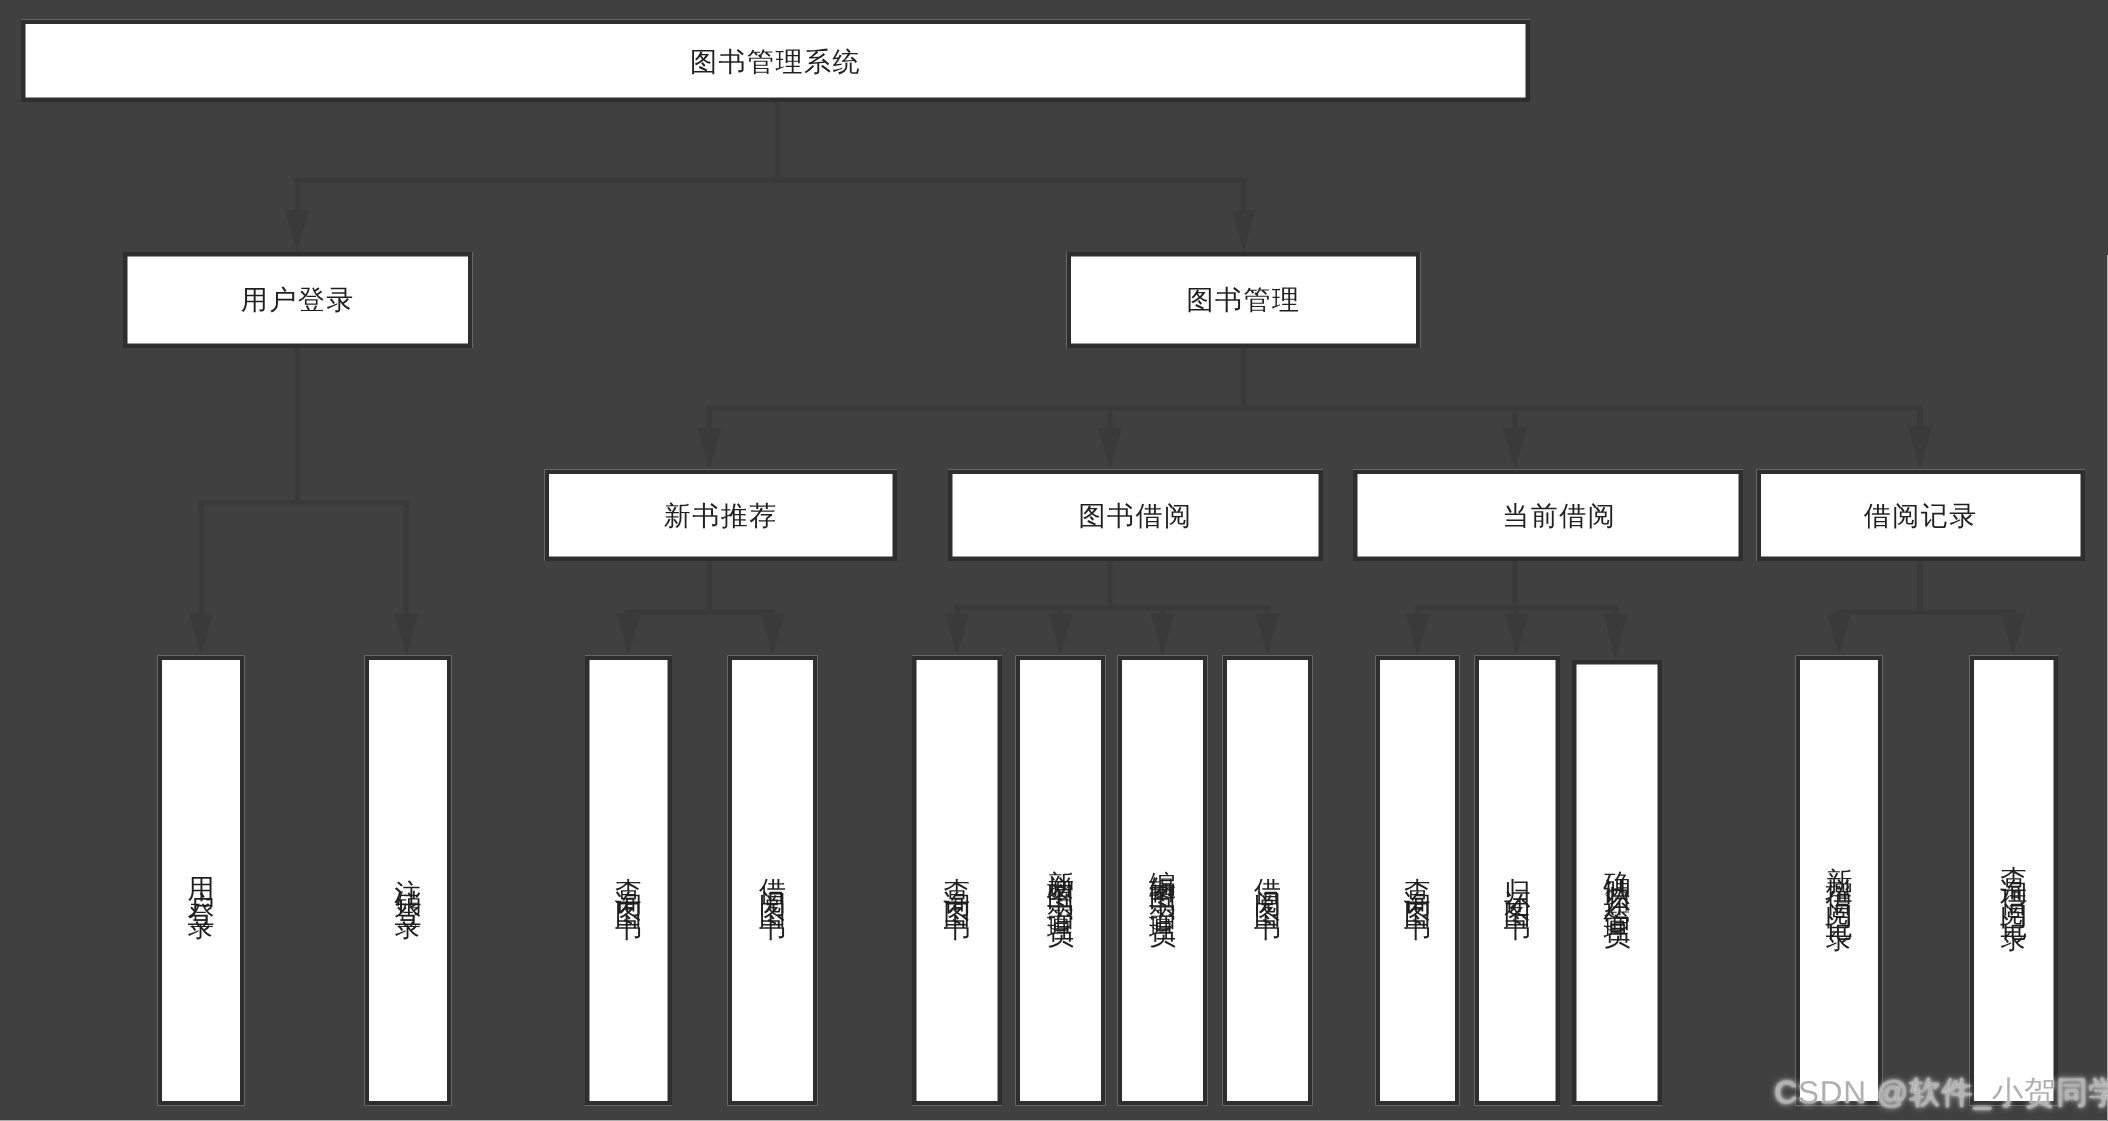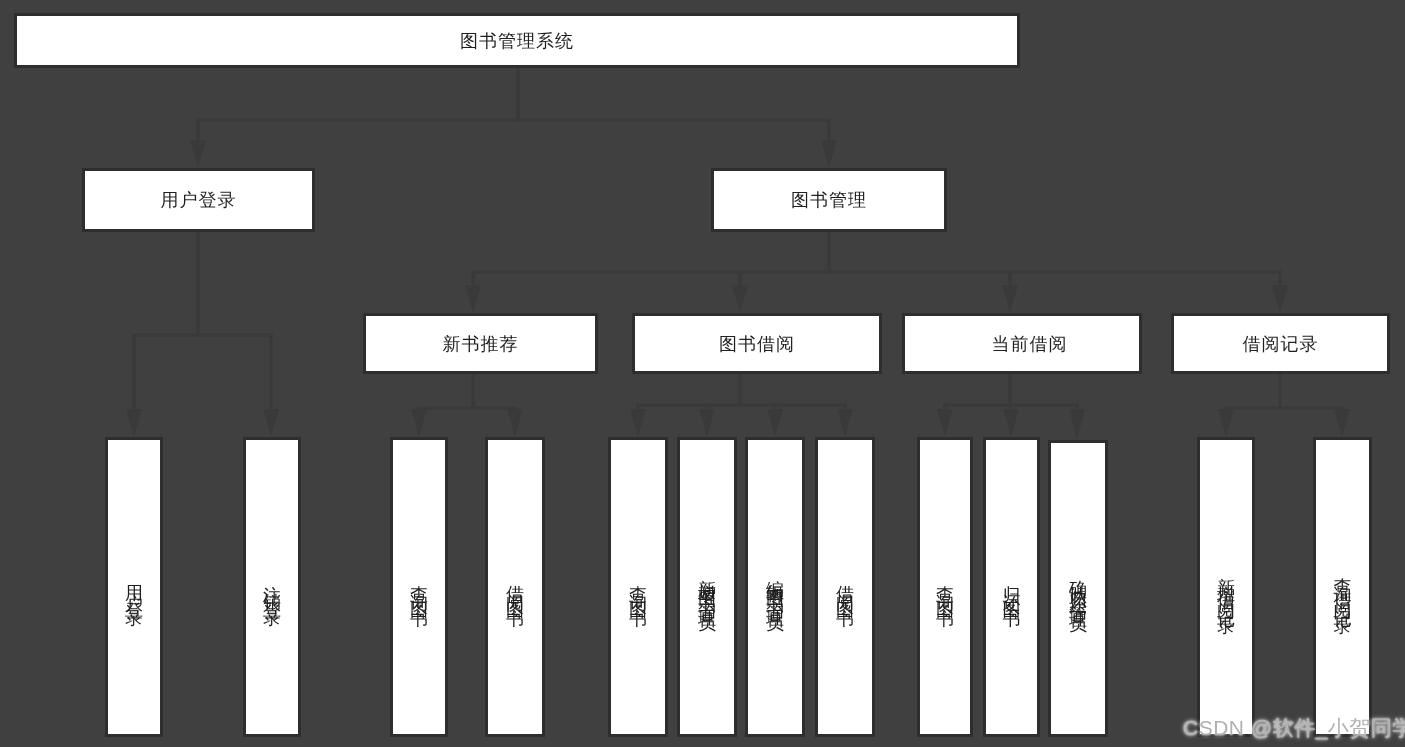--- a/index.html
+++ b/index.html
@@ -146,21 +146,21 @@
   <div class="node node-h" style="left:711px; top:168px; width:236px; height:64px;">
     <span>图书管理</span>
   </div>
 
   <div class="node node-h" style="left:363px; top:313px; width:235px; height:61px;">
     <span>新书推荐</span>
   </div>
   <div class="node node-h" style="left:632px; top:313px; width:250px; height:61px;">
     <span>图书借阅</span>
   </div>
-  <div class="node node-h" style="left:902px; top:313px; width:240px; height:61px;padding-left:15px;">
+  <div class="node node-h" style="left:902px; top:313px; width:260px; height:61px;padding-left:15px;">
     <span>当前借阅</span>
   </div>
   <div class="node node-h" style="left:1171px; top:313px; width:219px; height:61px;">
     <span>借阅记录</span>
   </div>
 
   <div class="node node-v" style="left:105px; top:437px; width:58px; height:300px;">
     <span class="vtext">用户登录</span>
   </div>
   <div class="node node-v" style="left:243px; top:437px; width:58px; height:300px;">

